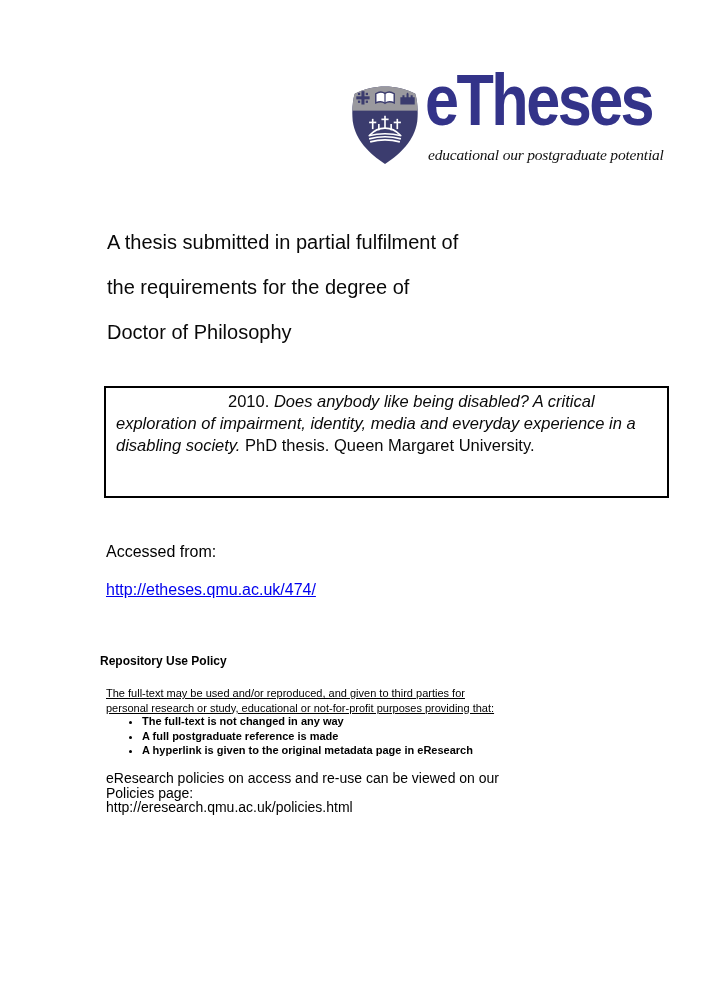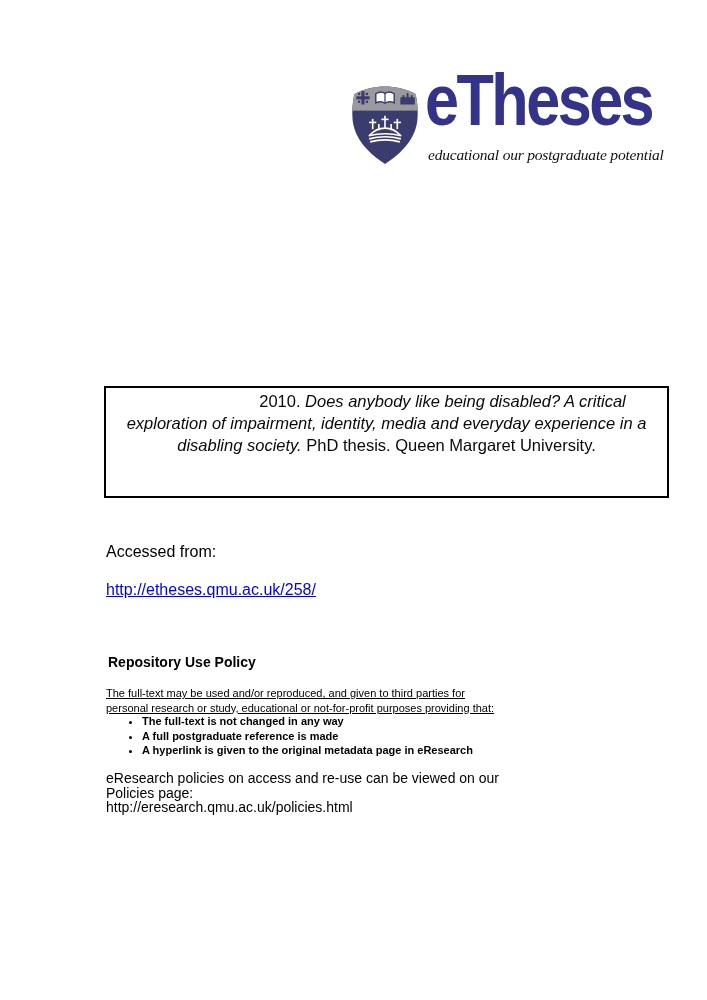--- a/index.html
+++ b/index.html
@@ -36,36 +36,36 @@
     position: absolute; left: 107px; top: 220px;
     font-size: 20px; line-height: 45px; color: #090909;
   }
 
   
   .citation-box {
     position: absolute; left: 104px; top: 386px;
     width: 565px; height: 112px;
     border: 2px solid #000000;
     padding: 2px 10px 0 10px;
-    font-size: 16.5px; line-height: 22px; color: #090909; text-align: center;
+    font-size: 16.5px; line-height: 22px; color: #090909;
   }
   .citation-box p { text-indent: 112px; }
   .citation-title { font-style: italic; }
 
   
   .accessed-label { position: absolute; left: 106px; top: 543px; font-size: 16px; }
   .access-link {
     position: absolute; left: 106px; top: 581px;
     font-size: 16px; color: #0000EE; text-decoration: underline; cursor: pointer;
   }
 
   
   .policy-heading {
-    position: absolute; left: 108px; top: 654px;
-    font-size: 14px; font-weight: bold;
+    position: absolute; left: 100px; top: 654px;
+    font-size: 12px; font-weight: bold;
   }
   .policy-intro {
     position: absolute; left: 106px; top: 686px;
     width: 400px; font-size: 11px; line-height: 14.5px; text-decoration: underline;
   }
   .policy-bullets {
     position: absolute; left: 122px; top: 714px;
     font-size: 11px; line-height: 14.5px;
     list-style: disc; padding-left: 20px; width: 430px; font-weight: bold;
   }
@@ -129,27 +129,32 @@
         <path d="M21,50 C26,44.5 31,43 36,43 C41,43 46,44.5 51,50"></path>
         <path d="M20,50.5 Q36,46.5 52,50.5"></path>
         <path d="M20.5,53.5 Q36,49.5 51.5,53.5"></path>
         <path d="M21.5,56.5 Q36,52.5 50.5,56.5"></path>
       </g>
     </svg>
     <div class="wordmark">eTheses</div>
     <div class="tagline">educational our postgraduate potential</div>
   </div>
 
+  <div class="heading">
+    <div>A thesis submitted in partial fulfilment of</div>
+    <div>the requirements for the degree of</div>
+    <div>Doctor of Philosophy</div>
+  </div>
 
   <div class="citation-box">
     <p><span>2010. </span><span class="citation-title">Does anybody like being disabled? A critical exploration of impairment, identity, media and everyday experience in a disabling society.</span><span> PhD thesis. Queen Margaret University.</span></p>
   </div>
 
   <div class="accessed-label">Accessed from:</div>
-  <a class="access-link">http://etheses.qmu.ac.uk/258/</a>
+  <a class="access-link">http://etheses.qmu.ac.uk/474/</a>
 
   <div class="policy-heading">Repository Use Policy</div>
   <div class="policy-intro">The full-text may be used and/or reproduced, and given to third parties for personal research or study, educational or not-for-profit purposes providing that:</div>
   <ul class="policy-bullets">
     <li>The full-text is not changed in any way</li>
     <li>A full postgraduate reference is made</li>
     <li>A hyperlink is given to the original metadata page in eResearch</li>
   </ul>
   <div class="policy-footer">
     <div>eResearch policies on access and re-use can be viewed on our Policies page:</div>

